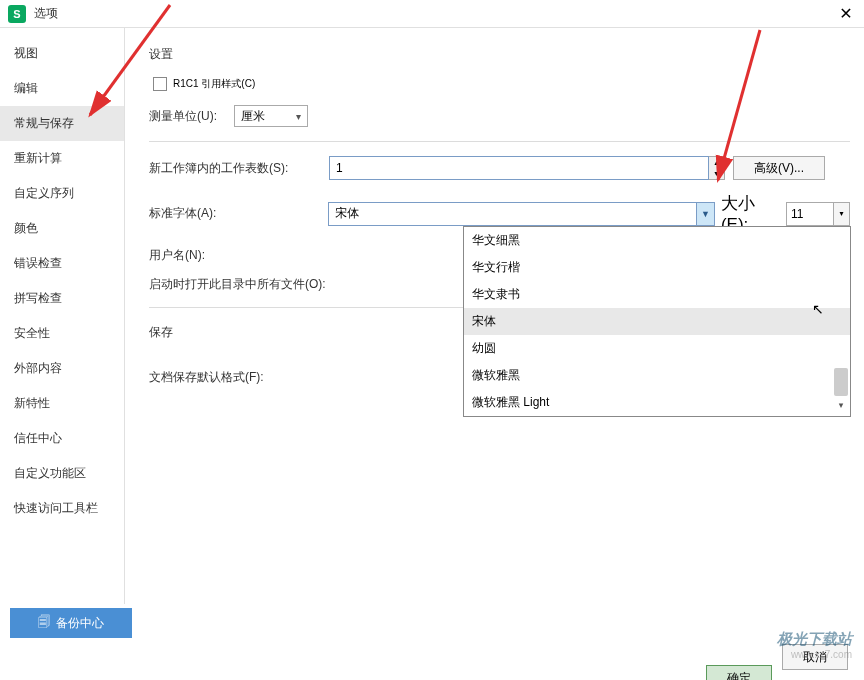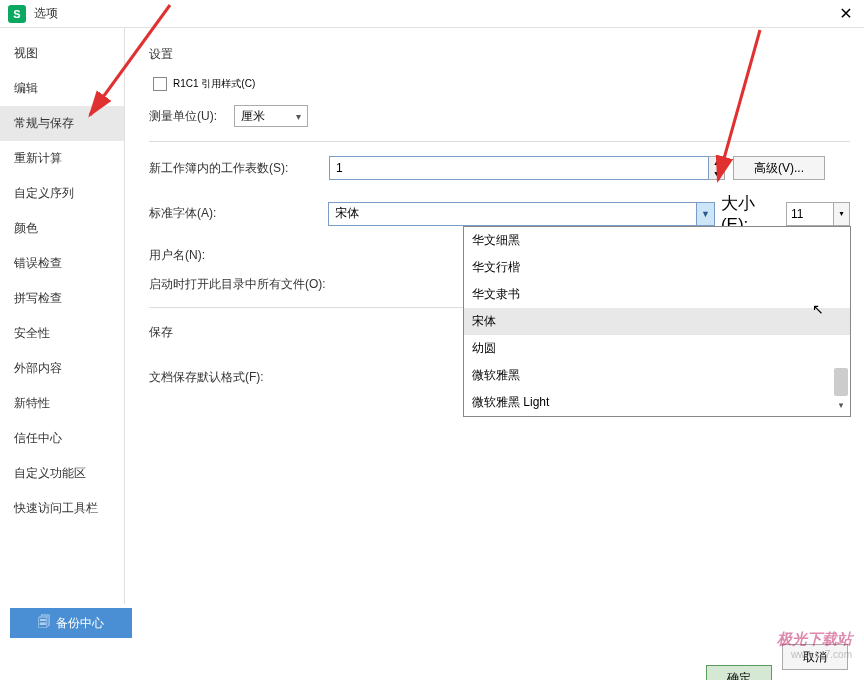--- a/index.html
+++ b/index.html
@@ -56,21 +56,21 @@
     
     .footer-left { position: absolute; left: 10px; top: 608px; }
     .backup-btn { width: 122px; height: 30px; background: #4a8fd4; color: #fff; border: none; font-size: 12px; display: flex; align-items: center; justify-content: center; cursor: pointer; }
     .backup-icon { margin-right: 6px; }
     
     .footer-right { position: absolute; right: 16px; top: 644px; display: flex; gap: 10px; }
     .btn { width: 66px; height: 26px; border: 1px solid #aaa; background: #f5f5f5; font-size: 12px; cursor: pointer; }
     .btn.primary { background: #d4e8d4; border-color: #5a9a5a; margin-top: 21px; }
     
     .watermark { position: absolute; right: 12px; bottom: 20px; opacity: 0.5; font-size: 11px; text-align: right; }
-    .watermark-logo { color: #be185d; font-size: 15px; font-weight: bold; font-style: italic; text-align: center; }
+    .watermark-logo { color: #0c4a6e; font-size: 15px; font-weight: bold; font-style: italic; text-align: center; }
     .watermark-url { color: #888; font-size: 10px; }
     
     .arrow-red { position: absolute; pointer-events: none; }
     .arrow1 { left: 75px; top: -5px; width: 120px; height: 150px; }
     .arrow2 { left: 690px; top: 20px; width: 100px; height: 180px; }
     
     .cursor-img { position: absolute; left: 687px; top: 273px; font-size: 14px; pointer-events: none; z-index: 20; }
   </style>
 </head>
 <body>

